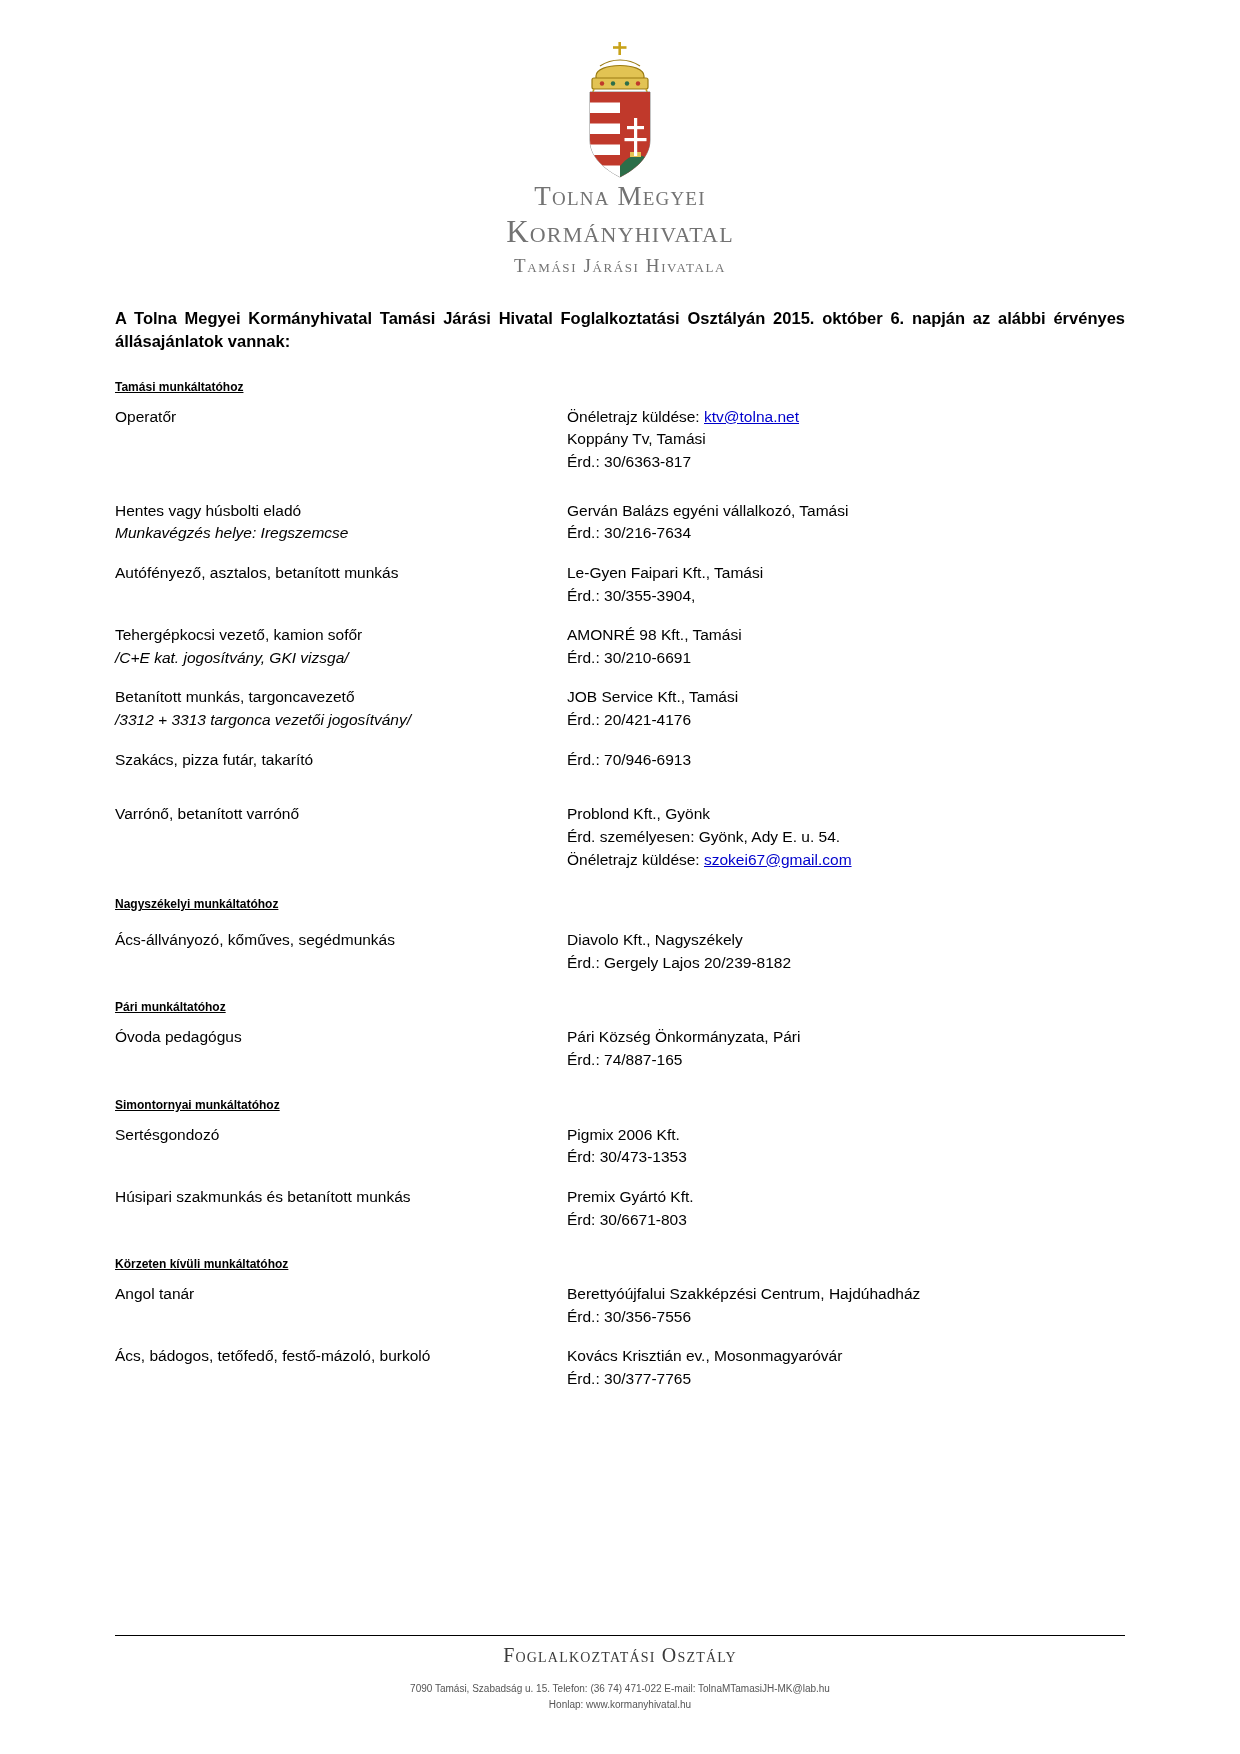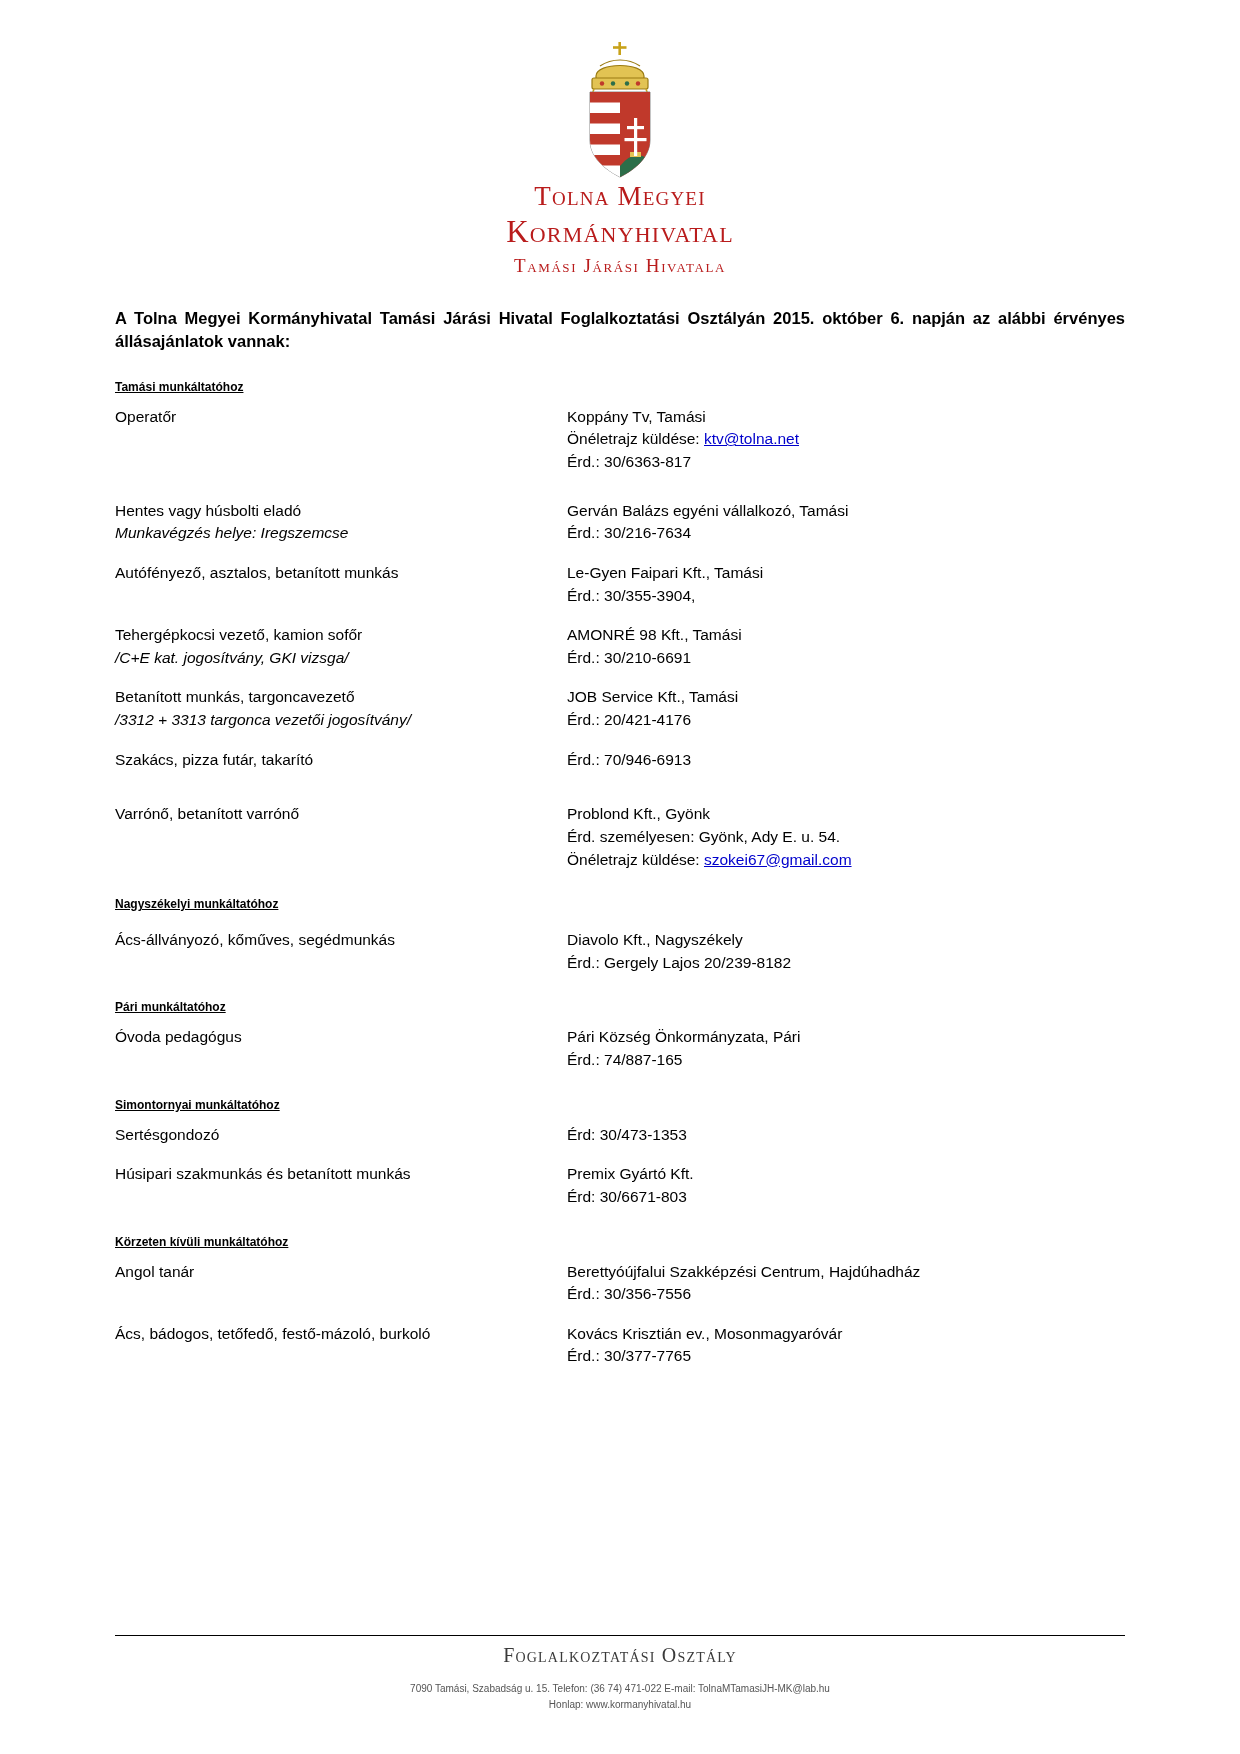--- a/index.html
+++ b/index.html
@@ -26,21 +26,21 @@
   .logo-block {
     text-align: center;
     margin-top: 0;
   }
   .crest {
     margin: 0 auto;
     display: block;
   }
   .org-name {
     font-family: "Liberation Serif", serif;
-    color: #b91c1c;
+    color: #737373;
     letter-spacing: 0.5px;
     line-height: 1.22;
   }
   .org-line1 {
     font-size: 27px;
     font-variant: small-caps;
     letter-spacing: 1.2px;
   }
   .org-line2 {
     font-size: 31px;
@@ -183,22 +183,22 @@
   <div class="intro">A Tolna Megyei Kormányhivatal Tamási Járási Hivatal Foglalkoztatási Osztályán 2015. október 6. napján az alábbi érvényes állásajánlatok vannak:</div>
 
   <div class="section">
     <div class="section-title">Tamási munkáltatóhoz</div>
 
     <div class="entry">
       <div class="left">
         <div>Operatőr</div>
       </div>
       <div class="right">
+        <div><span>Önéletrajz küldése: </span><a class="mail-link" href="#">ktv@tolna.net</a></div>
         <div>Koppány Tv, Tamási</div>
-        <div><span>Önéletrajz küldése: </span><a class="mail-link" href="#">ktv@tolna.net</a></div>
         <div>Érd.: 30/6363-817</div>
       </div>
     </div>
 
     <div class="entry" style="margin-top:26px;">
       <div class="left">
         <div>Hentes vagy húsbolti eladó</div>
         <div class="ital">Munkavégzés helye: Iregszemcse</div>
       </div>
       <div class="right">
@@ -292,20 +292,21 @@
   </div>
 
   <div class="section">
     <div class="section-title">Simontornyai munkáltatóhoz</div>
 
     <div class="entry">
       <div class="left">
         <div>Sertésgondozó</div>
       </div>
       <div class="right">
+        <div>Pigmix 2006 Kft.</div>
         <div>Érd: 30/473-1353</div>
       </div>
     </div>
 
     <div class="entry">
       <div class="left">
         <div>Húsipari szakmunkás és betanított munkás</div>
       </div>
       <div class="right">
         <div>Premix Gyártó Kft.</div>

